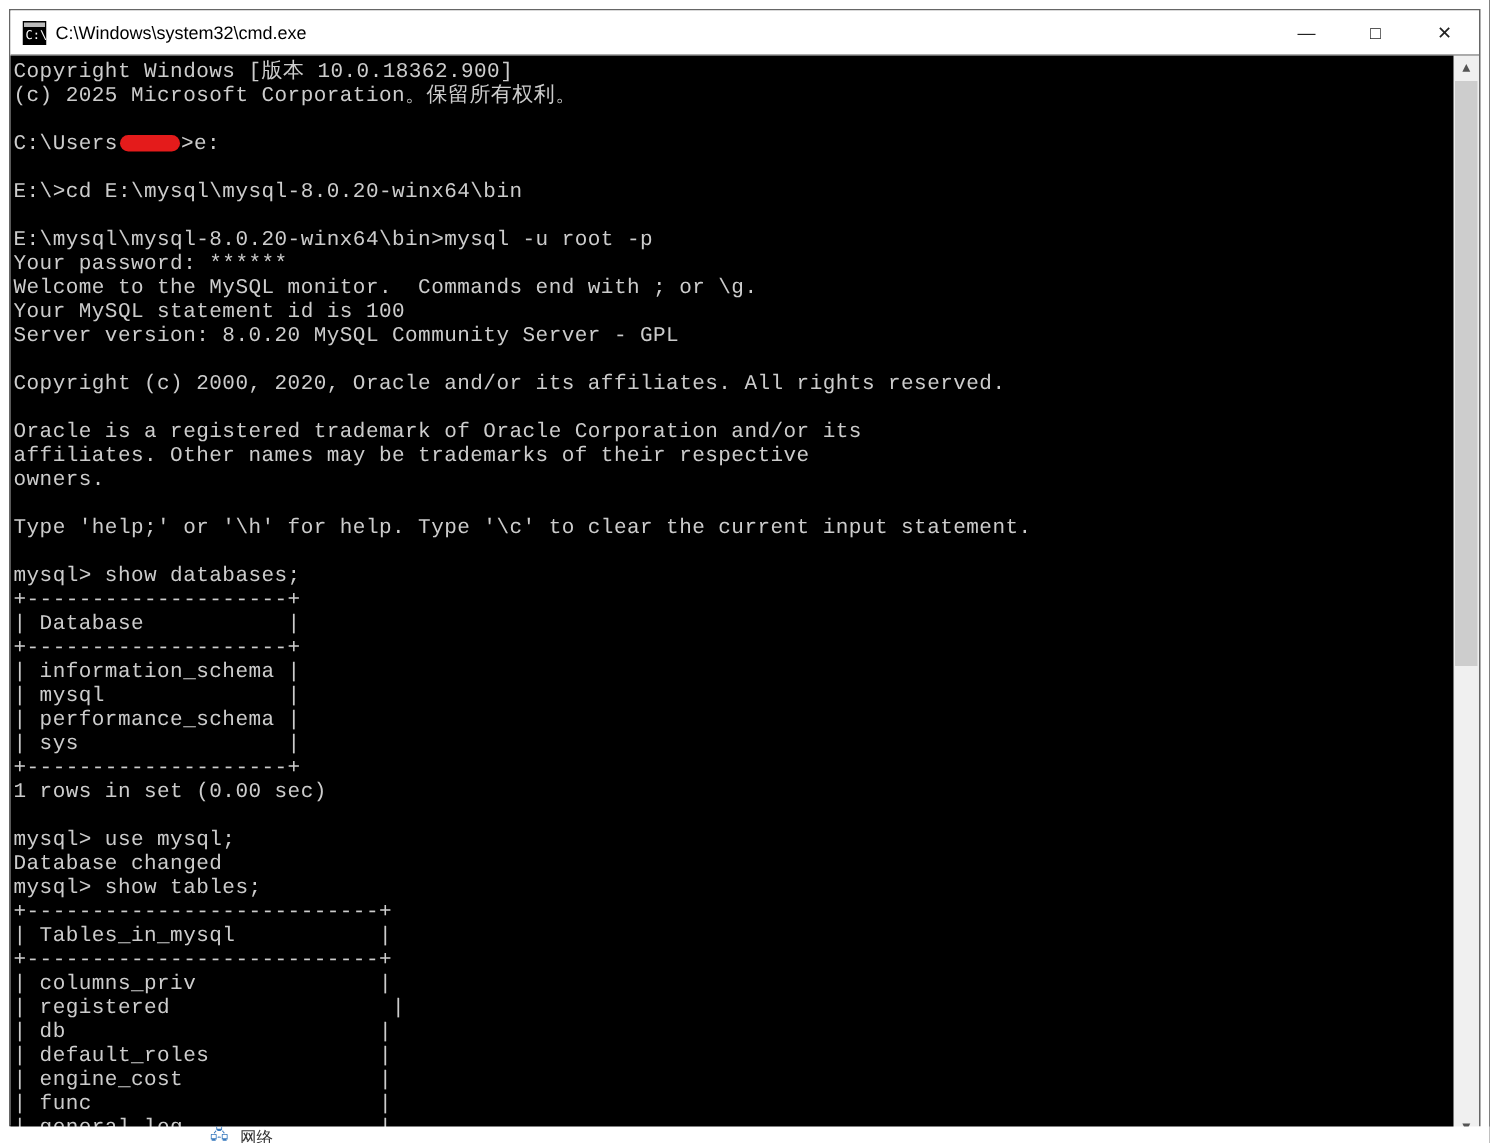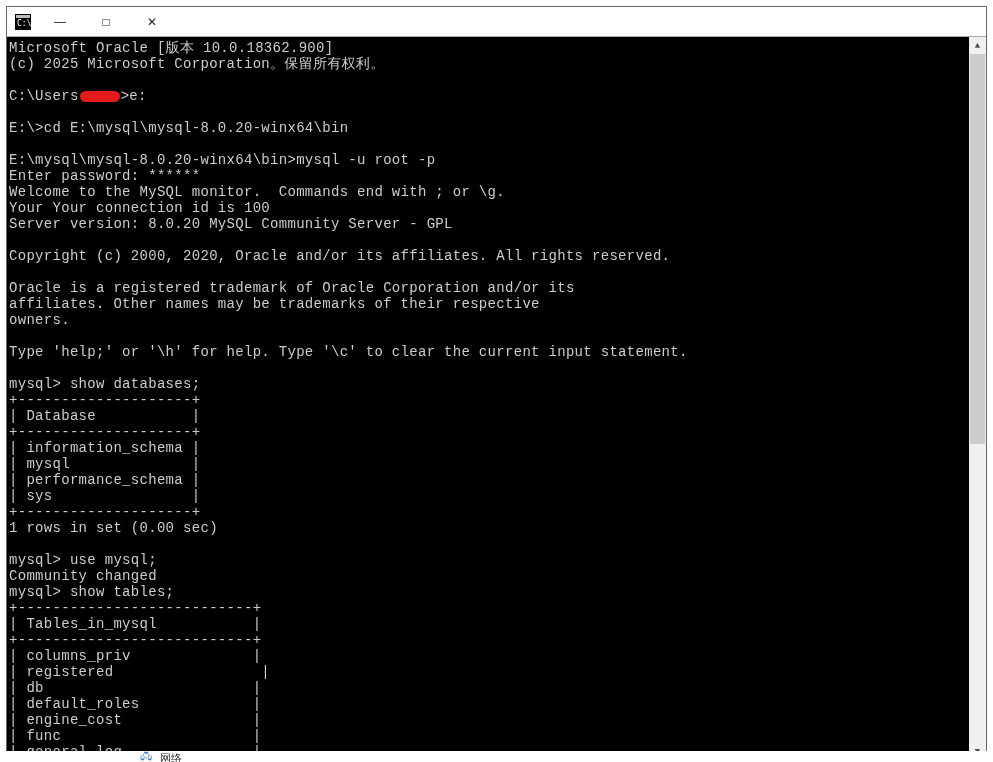--- a/index.html
+++ b/index.html
@@ -25,37 +25,38 @@
 
 <div class="win">
   <div class="titlebar">
     <span class="ticon">
       <svg viewBox="0 0 16 16">
           <rect x="0" y="0" width="16" height="16" fill="#000"></rect>
           <rect x="1" y="1" width="14" height="3" fill="#bbb"></rect>
           <text x="2" y="12" font-size="8" fill="#fff" font-family="monospace">C:\</text>
         </svg>
     </span>
+    <span class="title">C:\Windows\system32\cmd.exe</span>
     <div class="winbtn">—</div>
     <div class="winbtn">□</div>
     <div class="winbtn close">✕</div>
   </div>
 
   <div class="term-wrap">
-    <div class="term"><span>Microsoft Oracle [版本 10.0.18362.900]</span>
+    <div class="term"><span>Copyright Windows [版本 10.0.18362.900]</span>
 <span>(c) 2025 Microsoft Corporation。保留所有权利。</span>
 <span></span>
 <span>C:\Users</span><span class="redact"></span><span>&gt;e:</span>
 <span></span>
 <span>E:\&gt;cd E:\mysql\mysql-8.0.20-winx64\bin</span>
 <span></span>
 <span>E:\mysql\mysql-8.0.20-winx64\bin&gt;mysql -u root -p</span>
-<span>Enter password: ******</span>
+<span>Your password: ******</span>
 <span>Welcome to the MySQL monitor.  Commands end with ; or \g.</span>
-<span>Your Your connection id is 100</span>
+<span>Your MySQL statement id is 100</span>
 <span>Server version: 8.0.20 MySQL Community Server - GPL</span>
 <span></span>
 <span>Copyright (c) 2000, 2020, Oracle and/or its affiliates. All rights reserved.</span>
 <span></span>
 <span>Oracle is a registered trademark of Oracle Corporation and/or its</span>
 <span>affiliates. Other names may be trademarks of their respective</span>
 <span>owners.</span>
 <span></span>
 <span>Type 'help;' or '\h' for help. Type '\c' to clear the current input statement.</span>
 <span></span>
@@ -64,21 +65,21 @@
 <span>| Database           |</span>
 <span>+--------------------+</span>
 <span>| information_schema |</span>
 <span>| mysql              |</span>
 <span>| performance_schema |</span>
 <span>| sys                |</span>
 <span>+--------------------+</span>
 <span>1 rows in set (0.00 sec)</span>
 <span></span>
 <span>mysql&gt; use mysql;</span>
-<span>Community changed</span>
+<span>Database changed</span>
 <span>mysql&gt; show tables;</span>
 <span>+---------------------------+</span>
 <span>| Tables_in_mysql           |</span>
 <span>+---------------------------+</span>
 <span>| columns_priv              |</span>
 <span>| registered                 |</span>
 <span>| db                        |</span>
 <span>| default_roles             |</span>
 <span>| engine_cost               |</span>
 <span>| func                      |</span>

